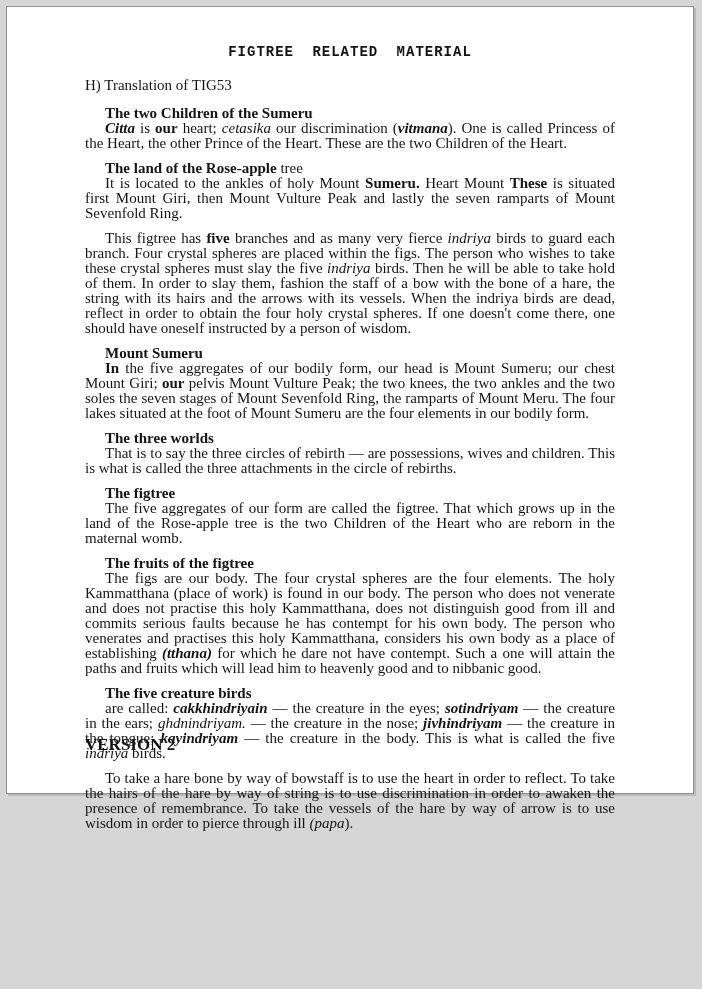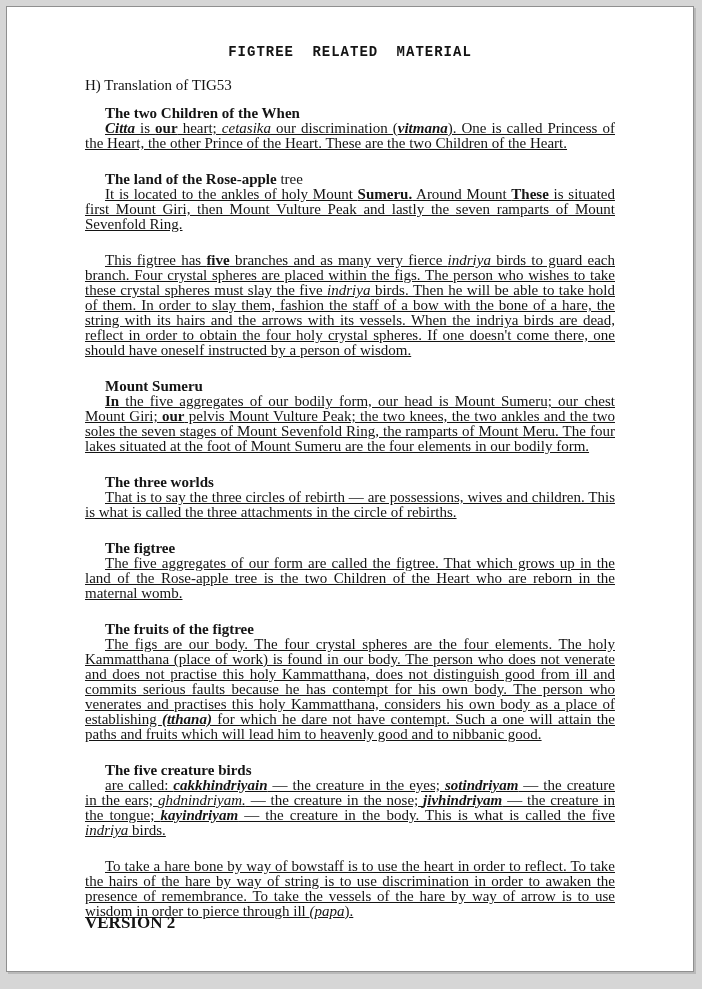--- a/index.html
+++ b/index.html
@@ -7,21 +7,21 @@
     width:702px;height:989px;
     background:#d6d6d6;
     font-family:"Liberation Serif", serif;
     color:#141414;
     position:relative;
     overflow:hidden;
   }
   .page{
     position:absolute;
     left:6px;top:6px;
-    width:688px;height:966px;
+    width:688px;height:788px;
     background:#ffffff;
     border:1px solid #8f8f8f;
     box-shadow:2px 2px 0 #b9b9b9;
     box-sizing:border-box;
     padding:38px 78px 0 78px;
   }
   .doc-title{
     font-family:"Liberation Mono", monospace;
     font-weight:bold;
     font-size:14px;
@@ -29,35 +29,34 @@
     word-spacing:9px;
     text-align:center;
     line-height:15px;
   }
   .doc-subtitle{
     font-size:15px;
     margin-top:18px;
     line-height:15px;
   }
   .sections{margin-top:13px;}
-  .section{margin-top:21px;}
+  .section{margin-top:10px;}
   .section:first-child{margin-top:0;}
   .heading{
     font-size:15px;
     line-height:15px;
     text-indent:20px;
     white-space:nowrap;
   }
   .para{
     font-size:15px;
     line-height:15px;
     text-indent:20px;
     text-align:justify;
     margin:0;
-    text-decoration:underline;
   }
   .s-n{font-weight:normal;font-style:normal;}
   .s-b{font-weight:bold;}
   .s-i{font-style:italic;}
   .s-bi{font-weight:bold;font-style:italic;}
   .footer{
     position:absolute;
     left:78px;bottom:41px;
     font-size:17px;
     font-weight:bold;
@@ -65,26 +64,26 @@
   }
 </style>
 </head>
 <body>
 
 <div class="page">
   <div class="doc-title">FIGTREE RELATED MATERIAL</div>
   <div class="doc-subtitle">H) Translation of TIG53</div>
   <div class="sections">
       <div class="section">
-        <div class="heading"><span class="s-b">The two Children of the When</span></div>
+        <div class="heading"><span class="s-b">The two Children of the Sumeru</span></div>
         <p class="para"><span class="s-bi">Citta</span><span class="s-n"> is </span><span class="s-b">our</span><span class="s-n"> heart; </span><span class="s-i">cetasika</span><span class="s-n"> our discrimination (</span><span class="s-bi">vitmana</span><span class="s-n">). One is called Princess of the Heart, the other Prince of the Heart. These are the two Children of the Heart.</span></p>
       </div>
       <div class="section">
         <div class="heading"><span class="s-b">The land of the Rose-apple</span><span class="s-n"> tree</span></div>
-        <p class="para"><span class="s-n">It is located to the ankles of holy Mount </span><span class="s-b">Sumeru.</span><span class="s-n"> Around Mount </span><span class="s-b">These</span><span class="s-n"> is situated first Mount Giri, then Mount Vulture Peak and lastly the seven ramparts of Mount Sevenfold Ring.</span></p>
+        <p class="para"><span class="s-n">It is located to the ankles of holy Mount </span><span class="s-b">Sumeru.</span><span class="s-n"> Heart Mount </span><span class="s-b">These</span><span class="s-n"> is situated first Mount Giri, then Mount Vulture Peak and lastly the seven ramparts of Mount Sevenfold Ring.</span></p>
       </div>
       <div class="section">
         <p class="para"><span class="s-n">This figtree has </span><span class="s-b">five</span><span class="s-n"> branches and as many very fierce </span><span class="s-i">indriya</span><span class="s-n"> birds to guard each branch. Four crystal spheres are placed within the figs. The person who wishes to take these crystal spheres must slay the five </span><span class="s-i">indriya</span><span class="s-n"> birds. Then he will be able to take hold of them. In order to slay them, fashion the staff of a bow with the bone of a hare, the string with its hairs and the arrows with its vessels. When the indriya birds are dead, reflect in order to obtain the four holy crystal spheres. If one doesn't come there, one should have oneself instructed by a person of wisdom.</span></p>
       </div>
       <div class="section">
         <div class="heading"><span class="s-b">Mount Sumeru</span></div>
         <p class="para"><span class="s-b">In</span><span class="s-n"> the five aggregates of our bodily form, our head is Mount Sumeru; our chest Mount Giri; </span><span class="s-b">our</span><span class="s-n"> pelvis Mount Vulture Peak; the two knees, the two ankles and the two soles the seven stages of Mount Sevenfold Ring, the ramparts of Mount Meru. The four lakes situated at the foot of Mount Sumeru are the four elements in our bodily form.</span></p>
       </div>
       <div class="section">
         <div class="heading"><span class="s-b">The three worlds</span></div>

